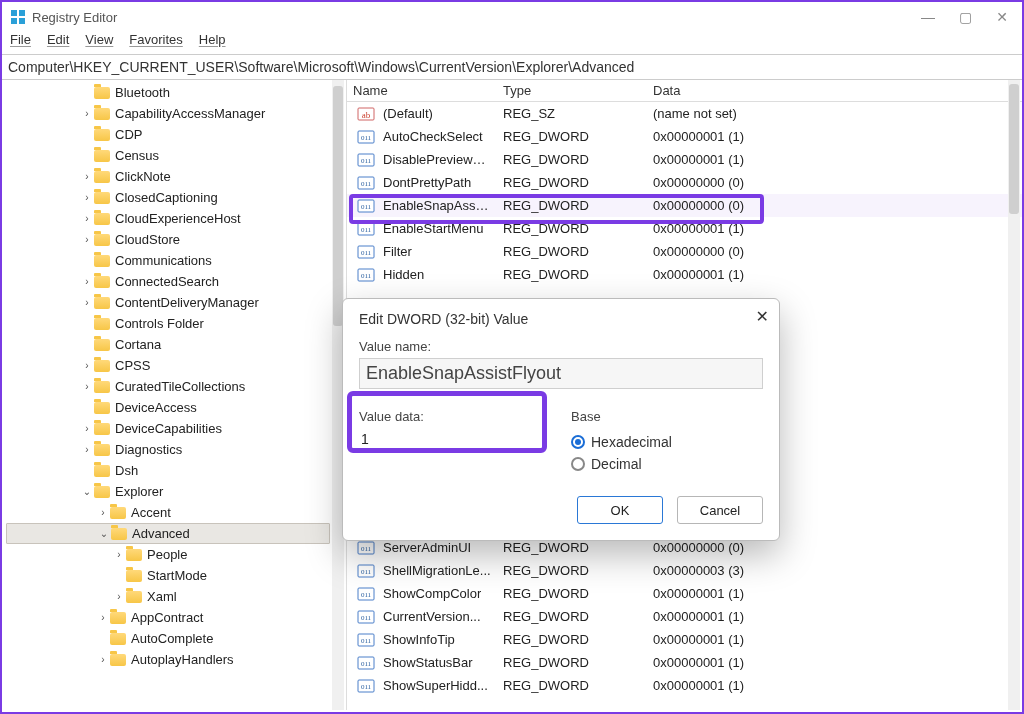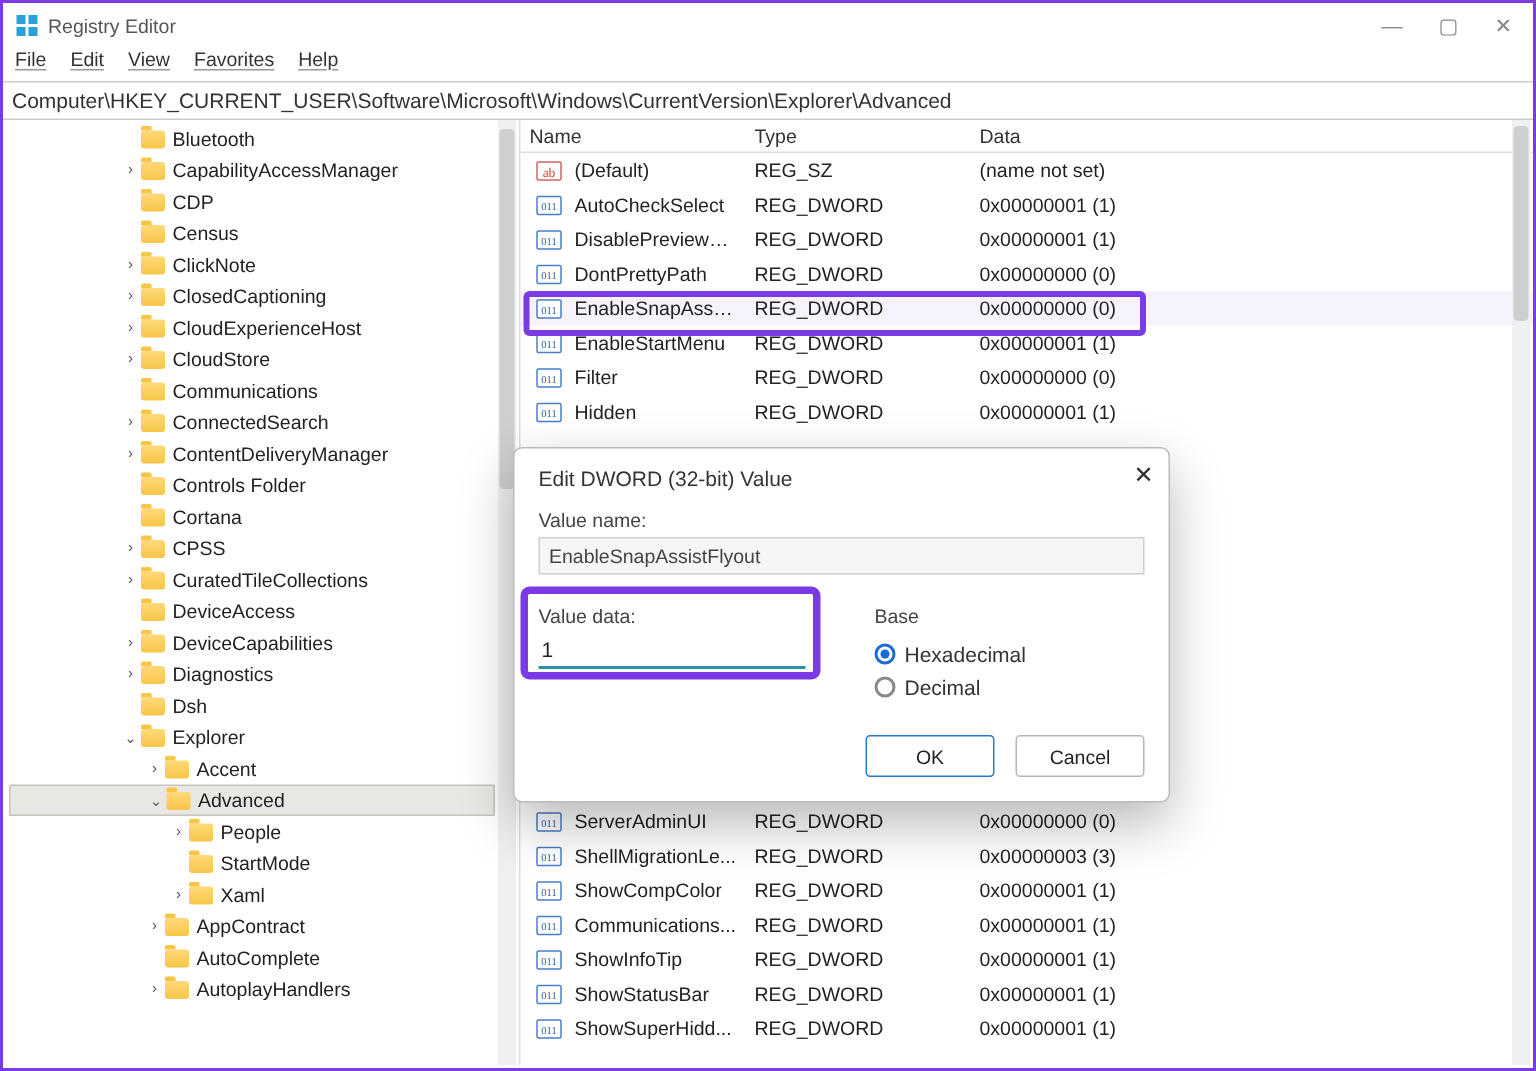--- a/index.html
+++ b/index.html
@@ -151,23 +151,23 @@
     background: #fff;
     border: 1px solid #bbb;
     border-radius: 6px;
     box-shadow: 0 14px 36px rgba(0,0,0,0.28);
     padding: 12px 16px 16px 16px;
   }
   .dialog .dlg-title { font-size:14px; color:#333; }
   .dialog .dlg-close { position:absolute; right:10px; top:8px; font-size:16px; color:#333; }
   .dialog label { display:block; color:#444; font-size:13px; margin-top:12px; margin-bottom:4px; }
   .dialog .valuename {
-    border:1px solid #cfcfcf; background:#f6f6f6; padding:4px 6px; color:#444; font-size:13px;
-  }
-  .dialog .valuedata-wrap { display:flex; gap:34px; margin-top:8px; align-items:flex-start; }
+    border:1px solid #cfcfcf; background:#f6f6f6; padding:4px 6px; color:#444; font-size:18px;
+  }
+  .dialog .valuedata-wrap { display:flex; gap:22px; margin-top:8px; align-items:flex-start; }
   .dialog .valuedata-col { flex: 0 0 190px; }
   .dialog .valuedata-input {
     width: 178px;
     border: none;
     border-bottom: 2px solid #2b8fa6;
     padding: 3px 2px;
     font-size: 14px;
     color:#222;
     outline:none;
     background: transparent;
@@ -524,21 +524,21 @@
           <div class="col-data">0x00000001 (1)</div>
         </div>
         <div class="value-row">
           <div class="col-name">
             <span class="icon">
               <svg width="18" height="18" viewBox="0 0 18 18">
                 <rect x="1" y="3" width="16" height="12" rx="1" fill="#fff" stroke="#4a7ec9"></rect>
                 <text x="9" y="12" font-size="7" text-anchor="middle" fill="#2a5fa0" font-family="Segoe UI">011</text>
               </svg>
             </span>
-            <span class="txt">Communications...</span>
+            <span class="txt">CurrentVersion...</span>
           </div>
           <div class="col-type">REG_DWORD</div>
           <div class="col-data">0x00000001 (1)</div>
         </div>
         <div class="value-row">
           <div class="col-name">
             <span class="icon">
               <svg width="18" height="18" viewBox="0 0 18 18">
                 <rect x="1" y="3" width="16" height="12" rx="1" fill="#fff" stroke="#4a7ec9"></rect>
                 <text x="9" y="12" font-size="7" text-anchor="middle" fill="#2a5fa0" font-family="Segoe UI">011</text>

